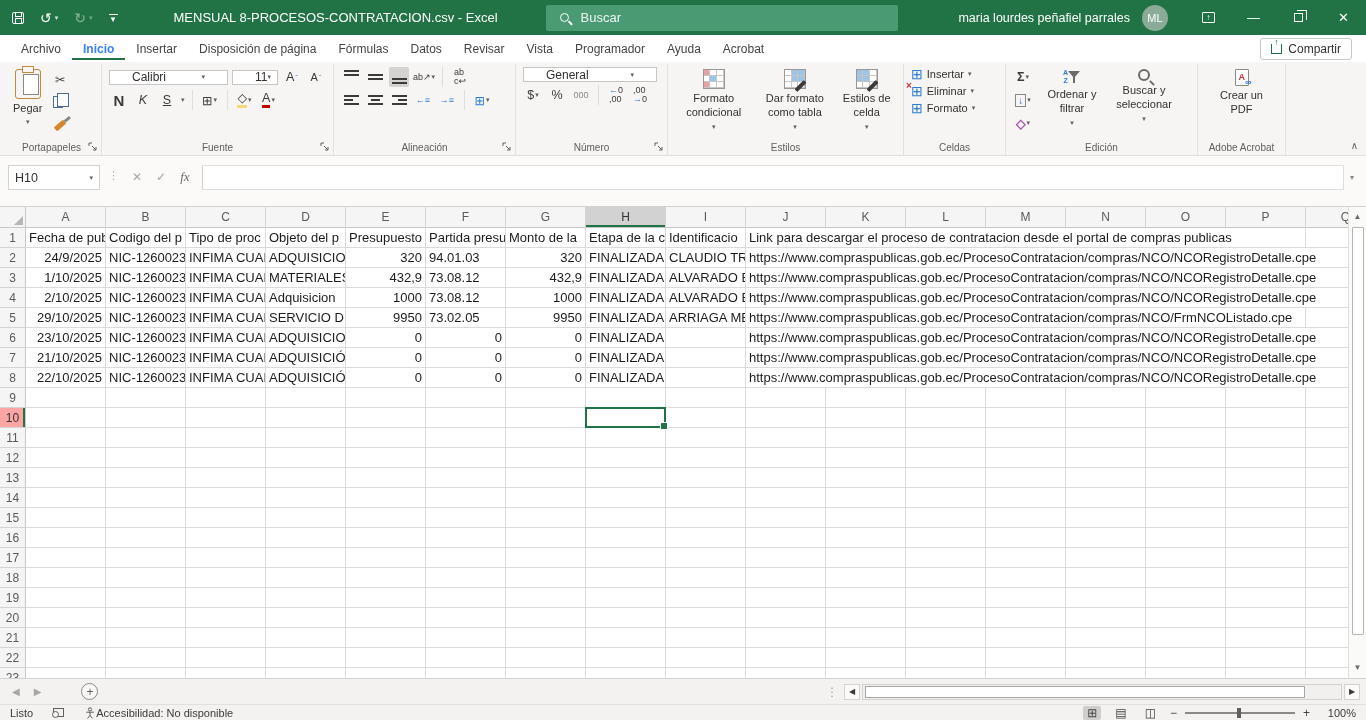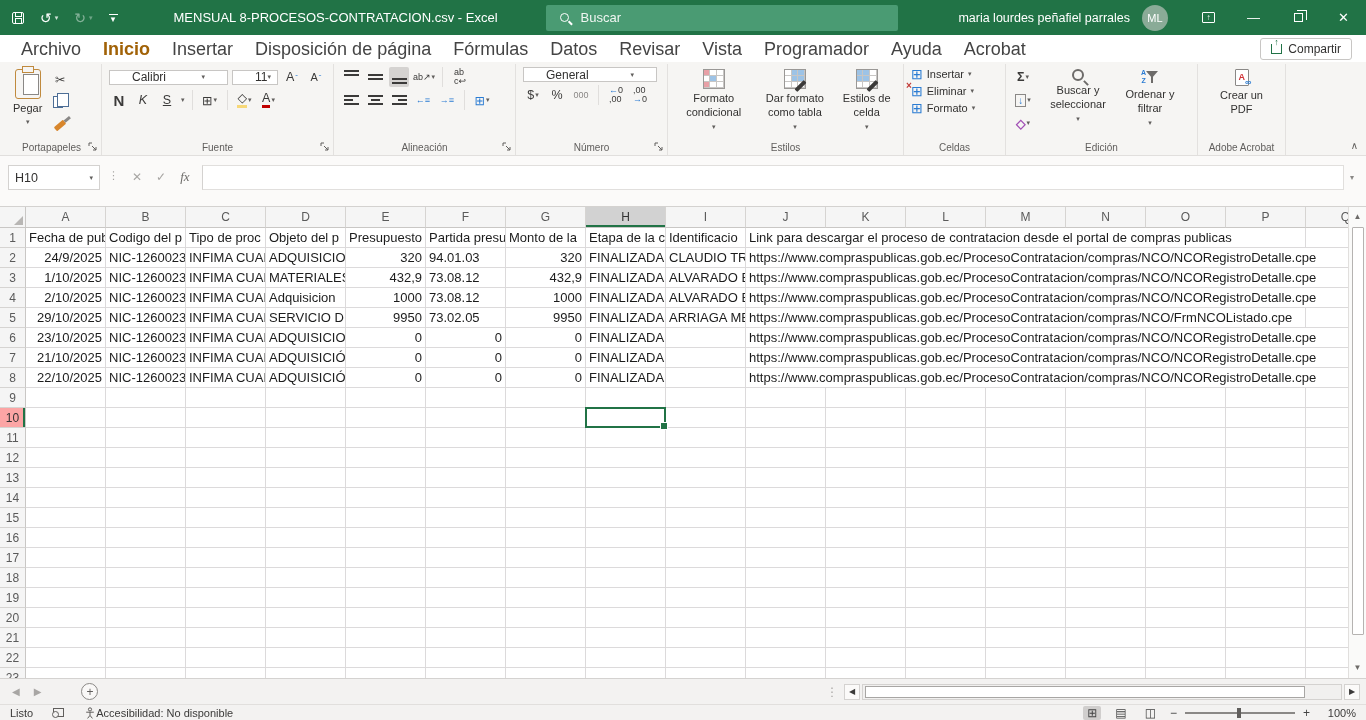--- a/index.html
+++ b/index.html
@@ -25,22 +25,22 @@
   .tb-right { margin-left:auto; display:flex; align-items:center; height:100%; }
   .uname { font-size:12.5px; margin-right:12px; white-space:nowrap; }
   .avatar { width:26px; height:26px; border-radius:50%; background:#8aab97; display:flex; align-items:center; justify-content:center; font-size:11px; color:#fff; margin-right:18px; }
   .winbtn { width:45px; height:100%; display:flex; align-items:center; justify-content:center; font-size:13px; }
   .ico-ribopt { width:13px; height:11px; border:1.3px solid #fff; border-radius:1px; display:flex; align-items:center; justify-content:center; font-size:8px; line-height:1; }
   .ico-restore { width:9px; height:9px; border:1.2px solid #fff; position:relative; display:inline-block; }
   .ico-restore::before { content:""; position:absolute; left:2px; top:-4px; width:9px; height:9px; border:1.2px solid #fff; border-left:none; border-bottom:none; }
 
   
   .tabrow { height:27px; background:#fff; display:flex; align-items:center; padding:0 6px 0 10px; flex:none; }
-  .rtab { padding:5px 11px 4px; font-size:18px; color:#444; white-space:nowrap; }
-  .rtab.active { color:#a16207; border-bottom:2.5px solid #217346; padding-bottom:2px; font-weight:bold; }
+  .rtab { padding:5px 11px 4px; font-size:12px; color:#444; white-space:nowrap; }
+  .rtab.active { color:#3b82f6; border-bottom:2.5px solid #217346; padding-bottom:2px; font-weight:bold; }
   .share-btn { margin-left:auto; display:flex; align-items:center; gap:6px; height:22px; padding:0 10px; border:1px solid #c8c6c4; border-radius:3px; background:#fff; font-size:12px; color:#323130; margin-right:8px; }
   .ico-share { width:11px; height:10px; border:1.2px solid #217346; border-top:none; position:relative; display:inline-block; }
   .ico-share::after { content:"↑"; position:absolute; left:2px; top:-7px; font-size:9px; color:#217346; }
 
   
   .ribbon { height:94px; background:#f6f5f3; border-bottom:1px solid #e1dfdd; display:flex; padding:2px 0 0 2px; flex:none; position:relative; }
   .rgroup { position:relative; display:flex; align-items:flex-start; padding:3px 7px 16px; border-right:1px solid #e3e1df; flex:none; }
   .rlabel { position:absolute; bottom:2px; left:0; right:0; text-align:center; font-size:10px; color:#605e5c; white-space:nowrap; }
   .launcher { position:absolute; bottom:3px; right:3px; }
   .bigbtn { display:flex; flex-direction:column; align-items:center; justify-content:flex-start; font-size:11px; color:#323130; text-align:center; line-height:1.3; gap:2px; padding:2px 4px; }
@@ -445,30 +445,30 @@
           </span>
         <span class="sbtn">
             <span class="blue" style="font-size:10px;border:1px solid #8a8886;padding:0 2px">↓</span>
             <span class="chev">▾</span>
           </span>
         <span class="sbtn">
             <span class="purple" style="font-weight:bold">◇</span>
             <span class="chev">▾</span>
           </span>
       </div>
+      <div class="bigbtn" style="width:66px">
+        <span class="ico-funnel">
+            <span class="azl">A<br>Z</span>
+          </span>
+        <span>Ordenar y filtrar</span>
+          <span class="chev">▾</span>
+      </div>
       <div class="bigbtn" style="width:78px">
         <span class="ico-zoom"></span>
         <span>Buscar y seleccionar</span>
-          <span class="chev">▾</span>
-      </div>
-      <div class="bigbtn" style="width:66px">
-        <span class="ico-funnel">
-            <span class="azl">A<br>Z</span>
-          </span>
-        <span>Ordenar y filtrar</span>
           <span class="chev">▾</span>
       </div>
       <span class="rlabel">Edición</span>
     </div>
 
     <div class="rgroup" style="width:88px">
       <div class="bigbtn" style="width:64px;margin:0 auto">
         <span class="ico-pdf"></span>
         <span>Crear un PDF</span>
       </div>

